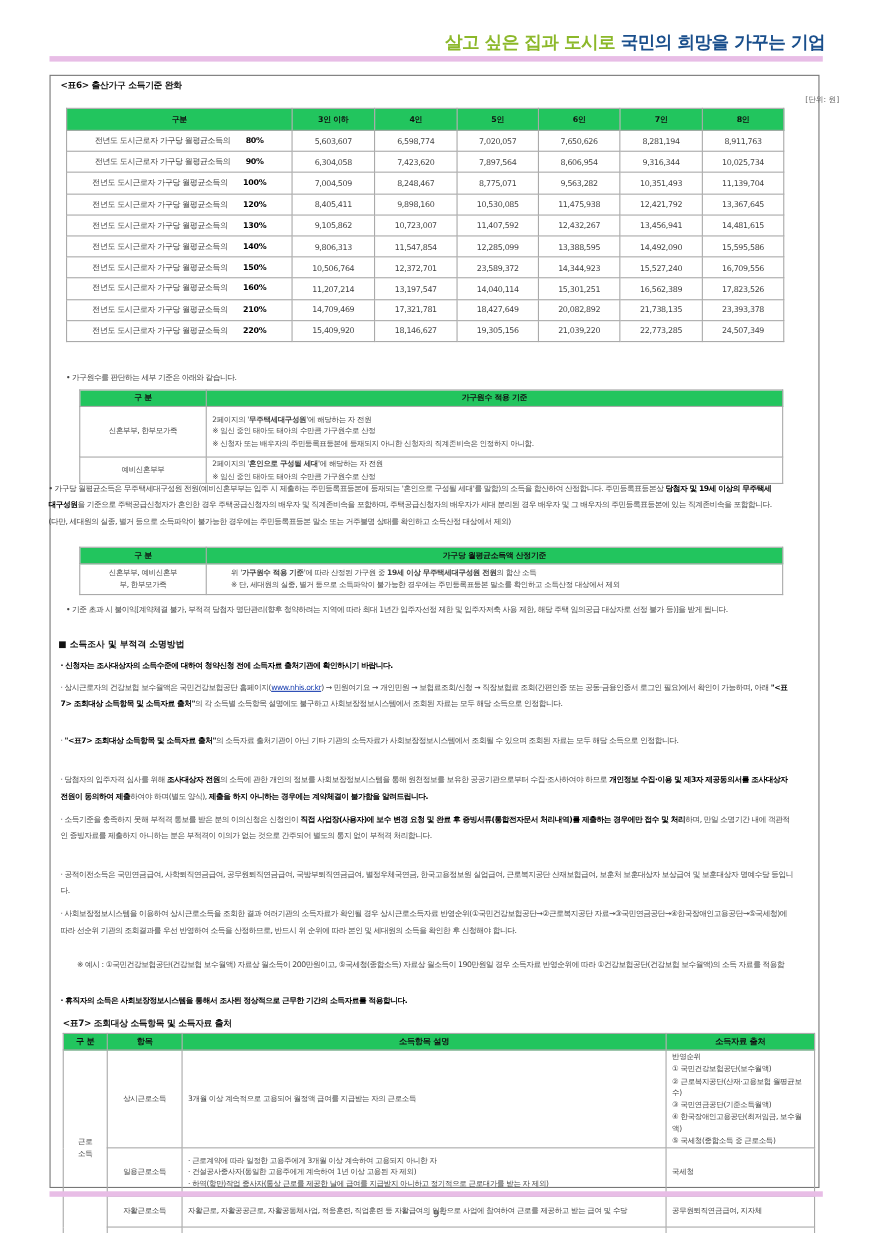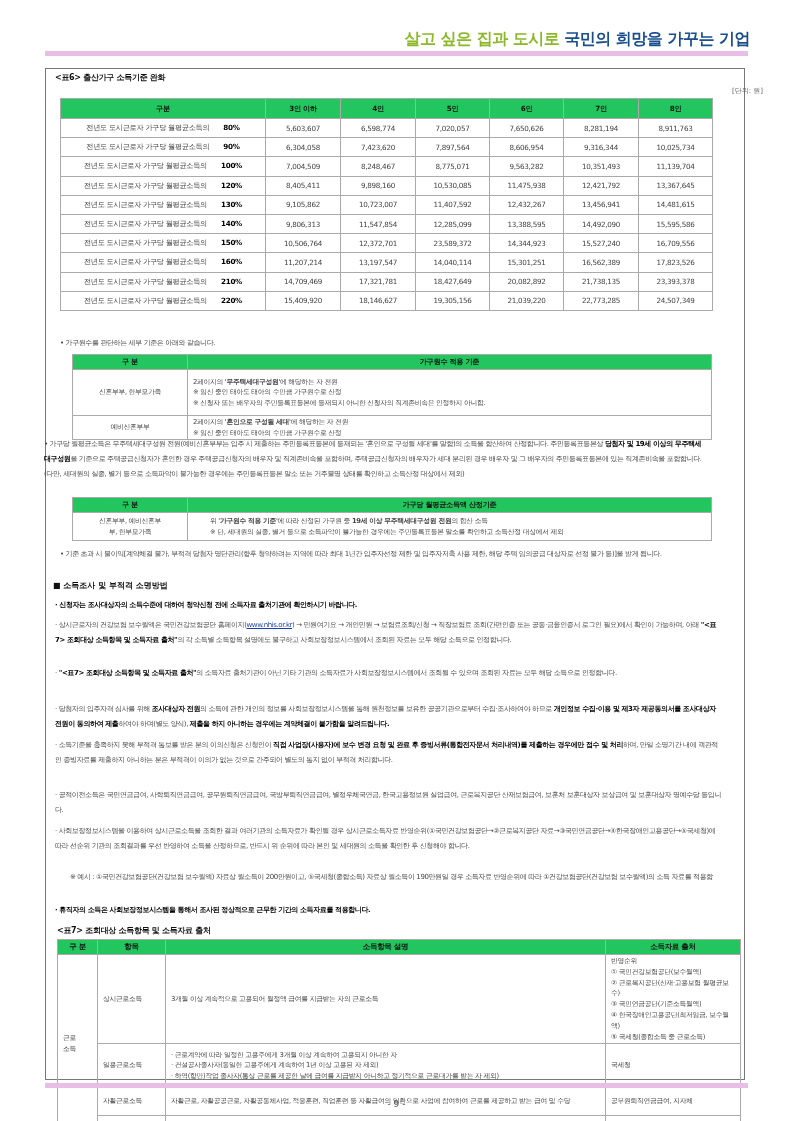--- a/index.html
+++ b/index.html
@@ -40,21 +40,21 @@
   #tinc { left: 72px; top: 497px; width: 640px; }
   #tinc th { height: 15px; }
   #tinc td { font-size: 6.8px; line-height: 11px; padding: 2px 22px; }
   #tinc td.c { text-align: center; }
 
   .section-head { position: absolute; left: 53px; top: 580px; font-size: 8px; font-weight: bold; color: #111; }
 
   #t7 { left: 57px; top: 908px; width: 683px; }
   #t7 th { height: 15px; font-size: 7.5px; }
   #t7 td { font-size: 6.8px; line-height: 10.8px; padding: 1px 5px; vertical-align: middle; }
-  #t7 td.c { }
+  #t7 td.c { text-align: center; }
 </style>
 </head>
 <body>
 
 <div class="slogan">
   <span class="green">살고 싶은 집과 도시로</span>
   <span class="blue">국민의 희망을 가꾸는 기업</span>
 </div>
 <div class="top-bar"></div>
 

